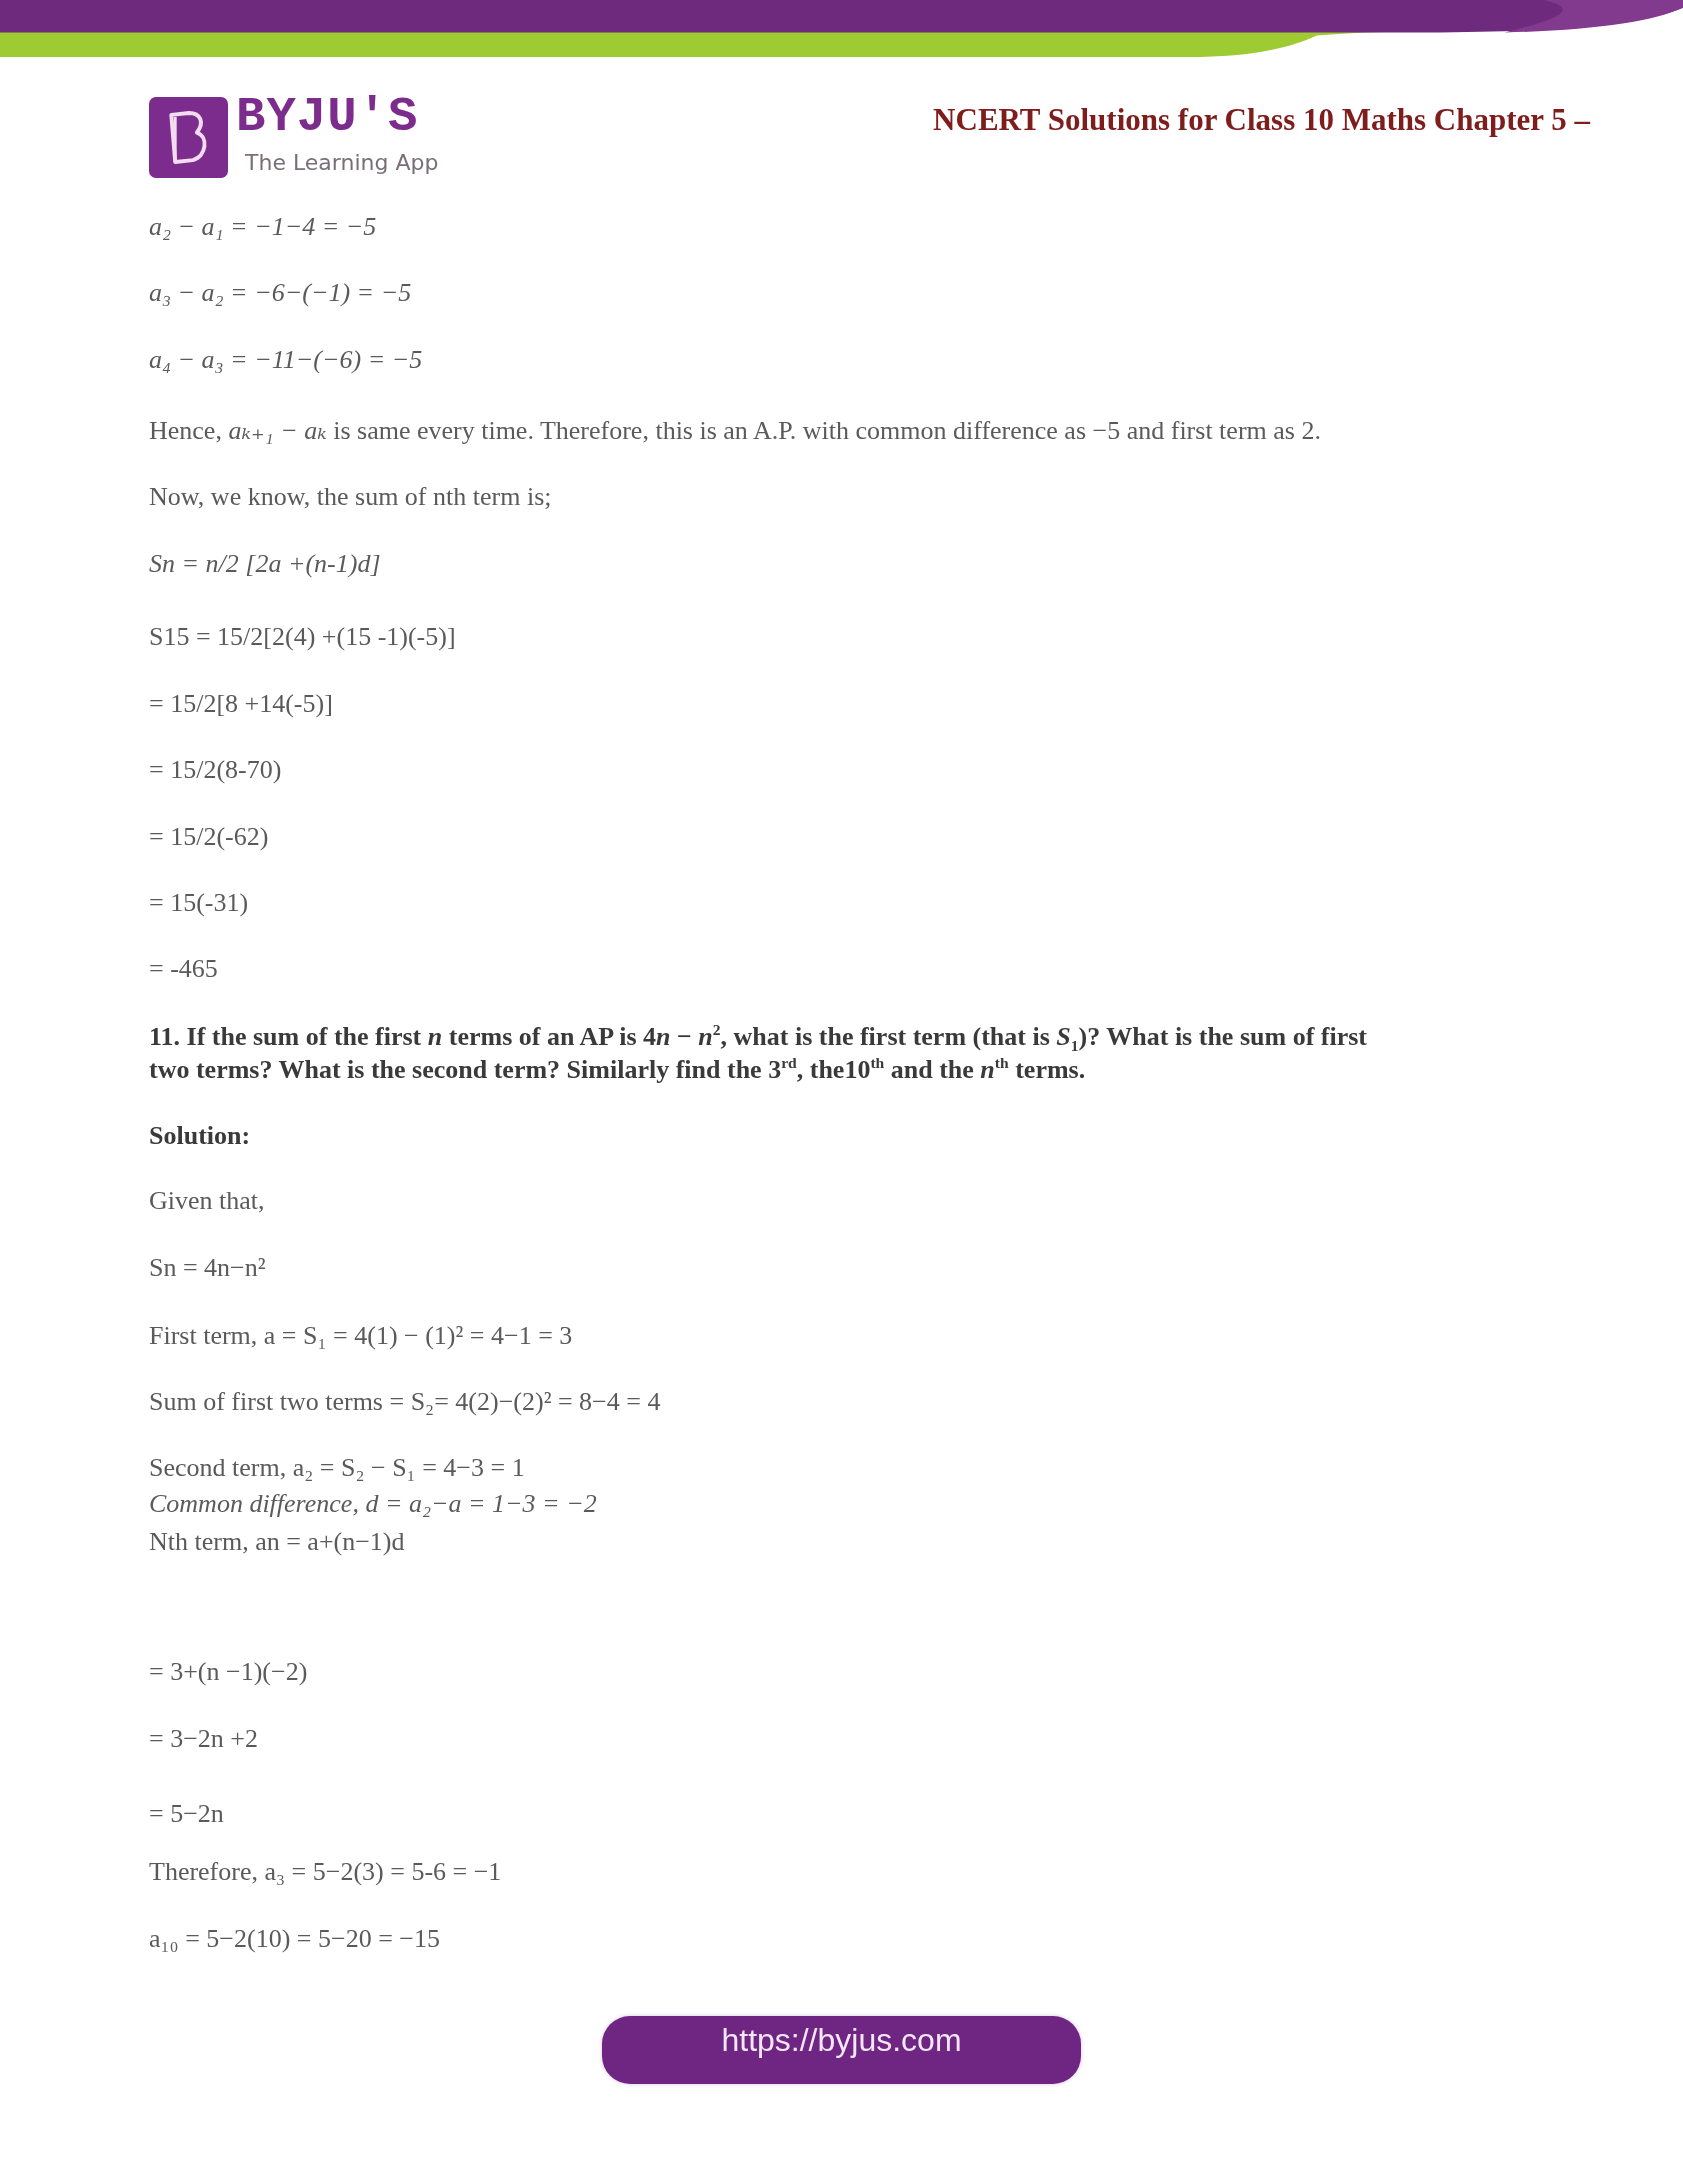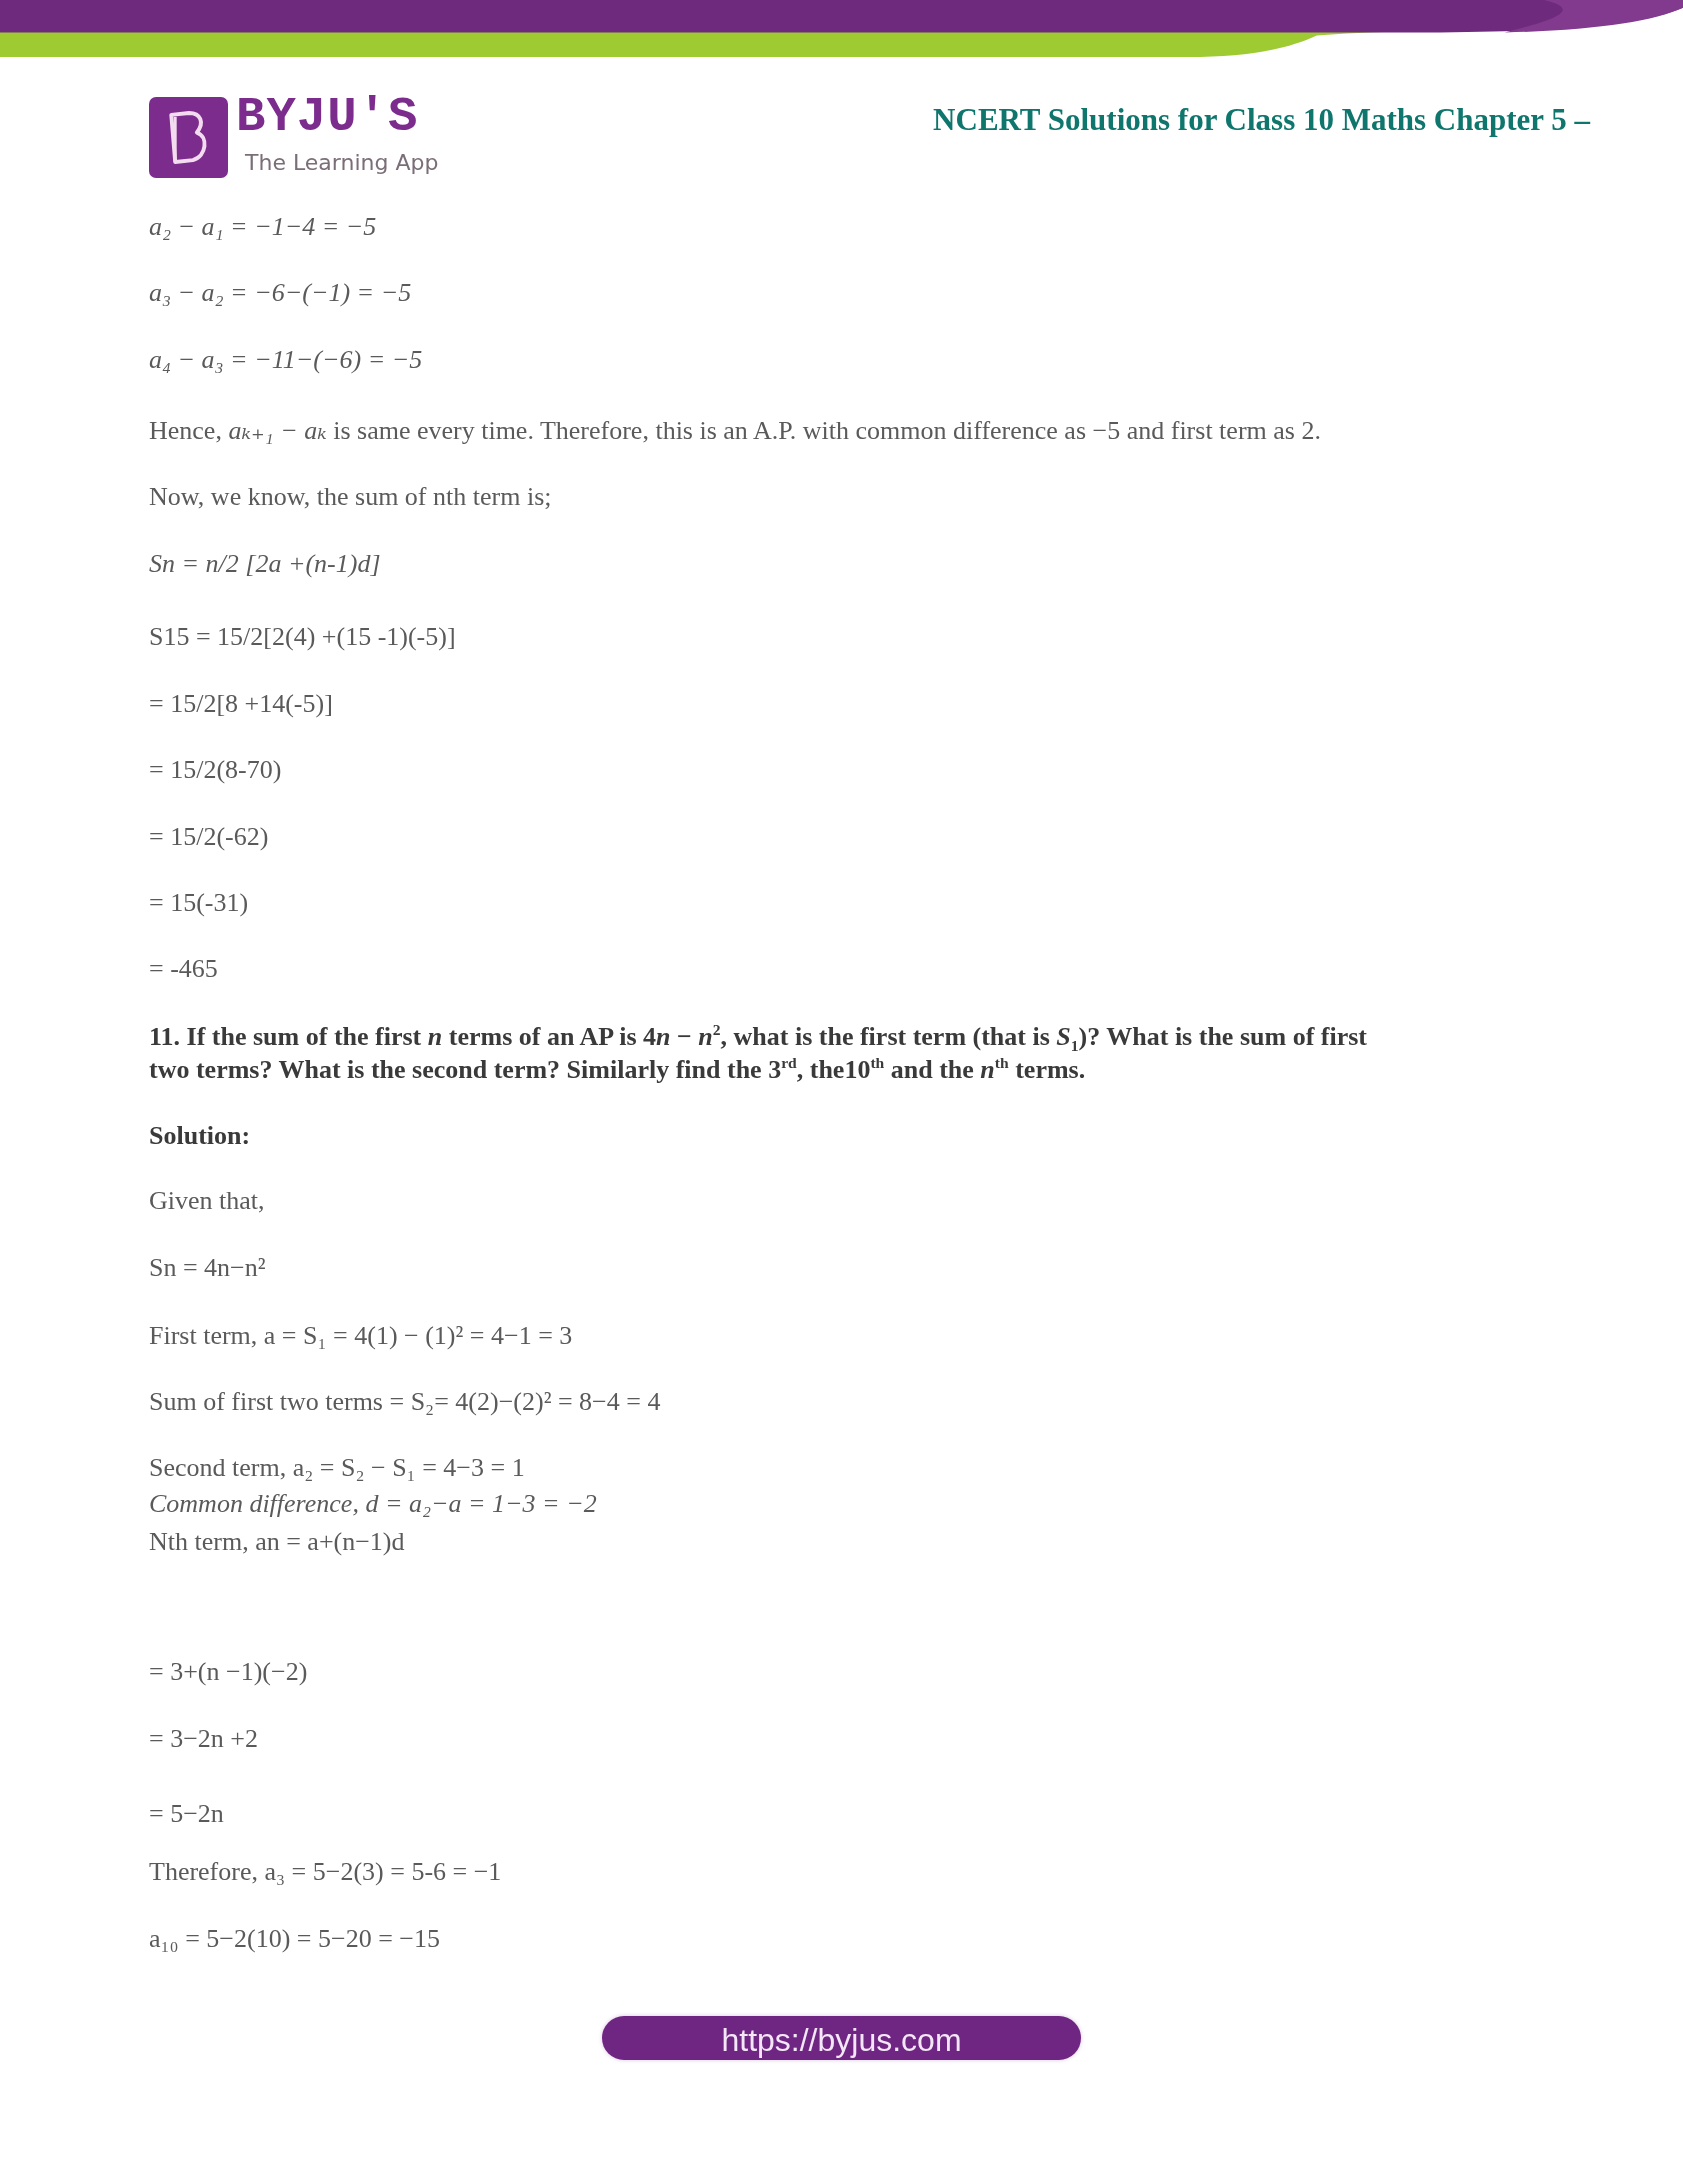--- a/index.html
+++ b/index.html
@@ -8,26 +8,26 @@
   .banner { position:absolute; left:0; top:0; width:1683px; height:61px; }
   .logo { position:absolute; left:149px; top:97px; width:282px; height:84px; }
   .logo-box { position:absolute; left:0; top:0; width:79px; height:81px; background:#7b2c8c;
               border-radius:7px; }
   .logo-b { position:absolute; left:16px; top:12px; width:46px; height:57px; }
   .logo-name { position:absolute; left:87px; top:-8px; font-family:Liberation Mono, monospace;
                font-weight:bold; font-size:49px; color:#7b2c8c; letter-spacing:1px;text-align:center; }
   .logo-tag { position:absolute; left:88px; top:53px; font-family:"DejaVu Sans", sans-serif;
               font-size:22px; color:#7a6e78; white-space:nowrap;margin-left:8px; }
   .doc-title { position:absolute; right:93px; top:101px; text-align:right;
-               font-weight:bold; font-size:31px; line-height:38px; color:#0f766e; }
+               font-weight:bold; font-size:31px; line-height:38px; color:#7f1d1d; }
   .line { position:absolute; left:149px; font-size:26px; white-space:nowrap; color:#5a5a5a; }
   .bold { font-weight:bold; color:#3a3a3a; }
   .it { font-style:italic; }
   sub, sup { font-size:60%; }
-  .footer-pill { position:absolute; left:602px; top:2016px; width:479px; height:44px;
+  .footer-pill { position:absolute; left:602px; top:2016px; width:479px; height:68px;
                  background:#6f2582; border-radius:28px; text-align:center;
                  box-shadow:0 0 4px #d9c6df; }
   .footer-pill span { display:inline-block; margin-top:6px; font-family:"Liberation Sans", sans-serif;
                       font-size:32px; color:#f3e6f6; }
 </style>
 </head>
 <body>
 
 <svg class="banner" viewBox="0 0 1700 62" preserveAspectRatio="none">
   <path d="M0 0 H1700 V0 C1600 20 1480 30 1360 34 L1330 36 C1300 50 1260 58 1200 58 H0 Z" fill="#9ecb32"></path>

